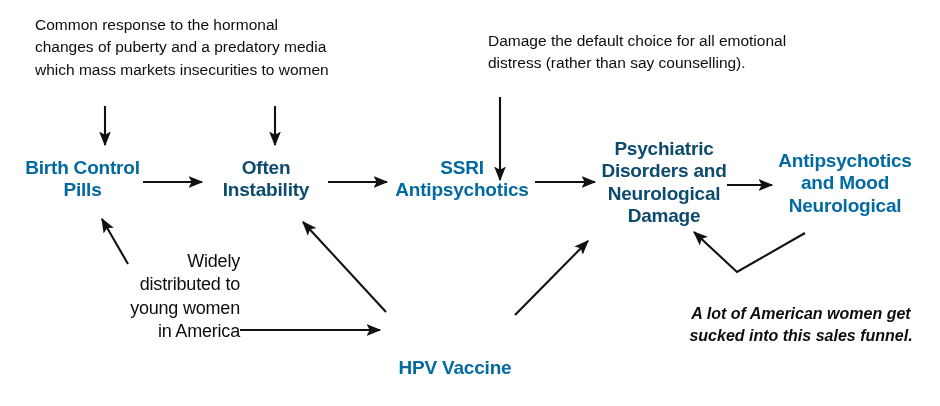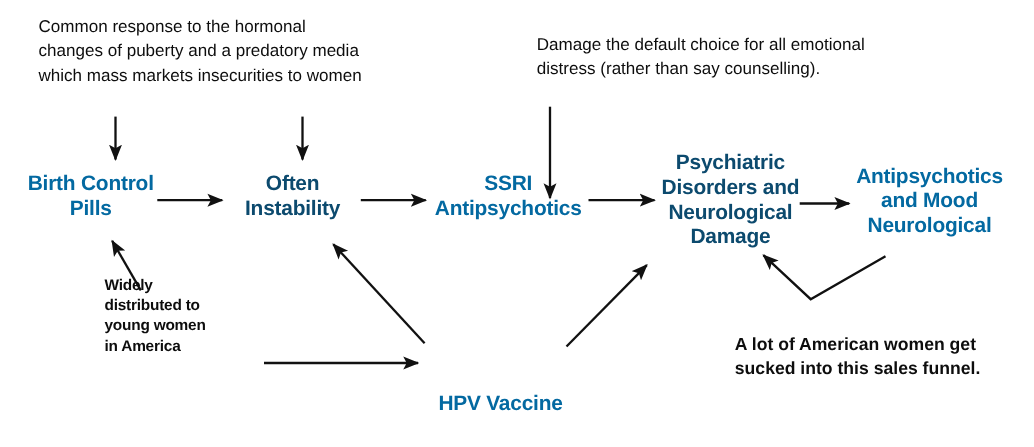--- a/index.html
+++ b/index.html
@@ -42,28 +42,29 @@
   .note {
     position: absolute;
     color: #0d0d0d;
     font-size: 15.5px;
     line-height: 1.45;
     white-space: pre-line;
   }
   .note.plain { font-weight: 400; }
   .note.bold-italic {
     font-weight: bold;
-    text-align: left;
+    font-style: italic;
+    text-align: center;
     line-height: 1.38;
     font-size: 16px;
   }
   .note.bold-center {
-    font-weight: bold;
-    text-align: left;
-    font-size: 14px;
+    font-weight: normal;
+    text-align: right;
+    font-size: 18px;
     line-height: 1.3;
     letter-spacing: -0.2px;
   }
 </style>
 </head>
 <body>
 
 <div id="canvas">
 
   <svg id="arrow-layer" viewBox="0 0 940 406" width="940" height="406" xmlns="http://www.w3.org/2000/svg">

